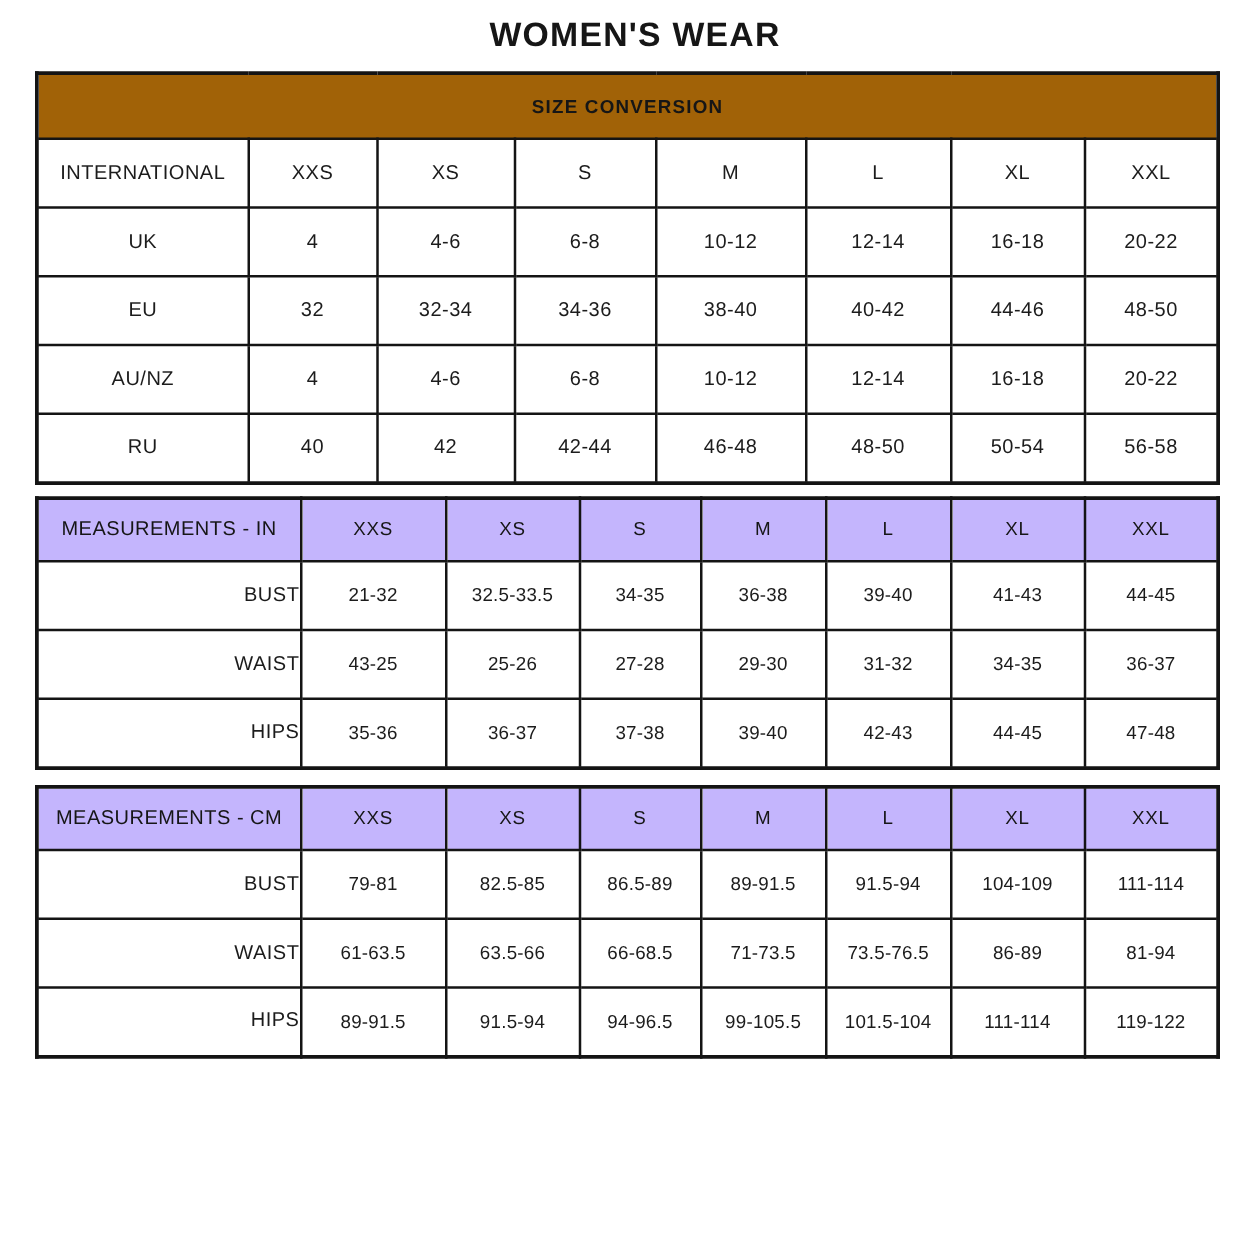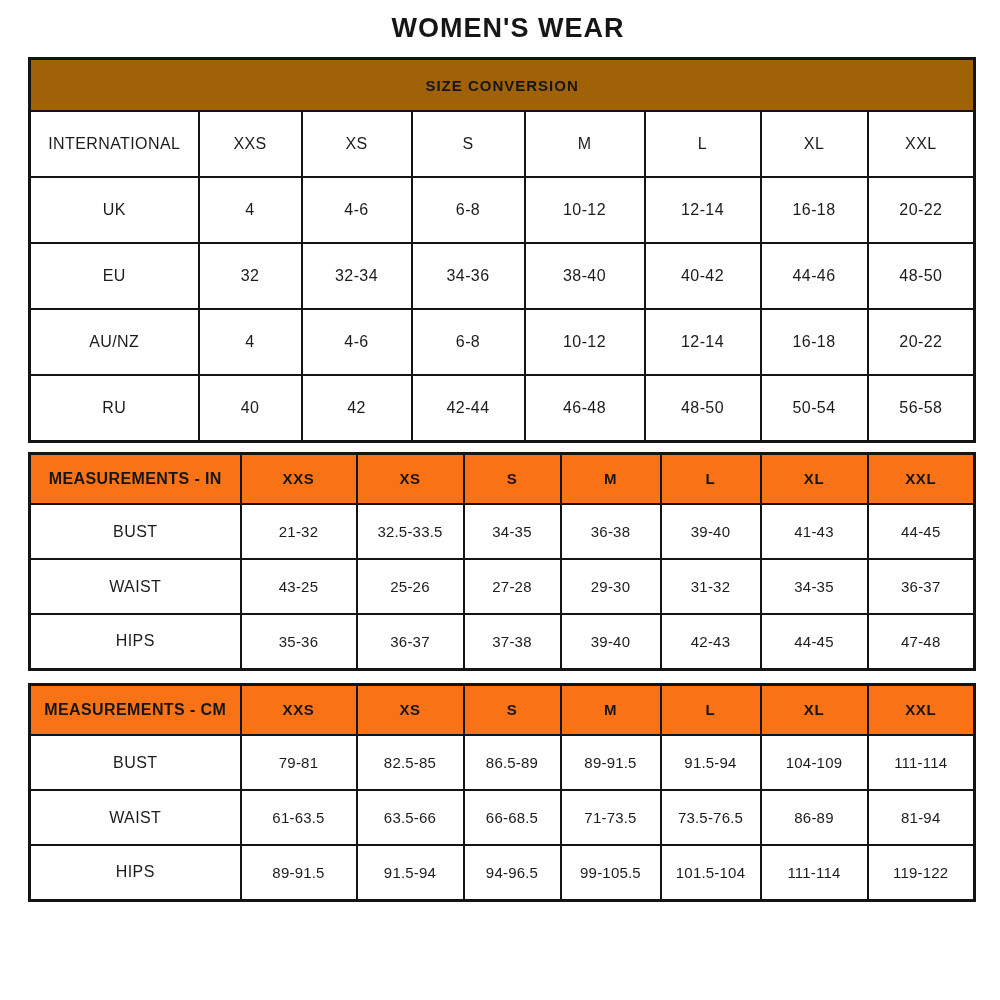--- a/index.html
+++ b/index.html
@@ -43,41 +43,42 @@
   }
   
   .t1 .banner-row th {
     background: #a16207;
     height: 50px;
     font-size: 15px;
     font-weight: bold;
     letter-spacing: 1px;
     color: #161616;
   }
-  .t1 tbody tr { height: 66px; }
+  .t1 tbody tr { height: 55px; }
   .t1 tbody td {
     font-size: 16px;
     letter-spacing: 0.4px;
     font-weight: normal;
   }
   .t1 { margin-bottom: 9px; }
   
   .tm thead tr { height: 51px; }
   .tm thead th {
-    background: #f97316;
+    background: #c4b5fd;
     font-size: 15px;
-    font-weight: bold;
+    font-weight: normal;
     letter-spacing: 0.6px;
     color: #161616;
   }
   .tm thead th.mlabel { font-size: 16px; letter-spacing: 0.4px; }
   .tm tbody tr { height: 55px; }
   .tm tbody td.rlabel {
     font-size: 16px;
     letter-spacing: 0.4px;
+    text-align: right;
   }
   .tm tbody td.val {
     font-size: 15px;
     letter-spacing: 0.2px;
   }
   .t2 { margin-bottom: 12px; }
 </style>
 </head>
 <body>
 

